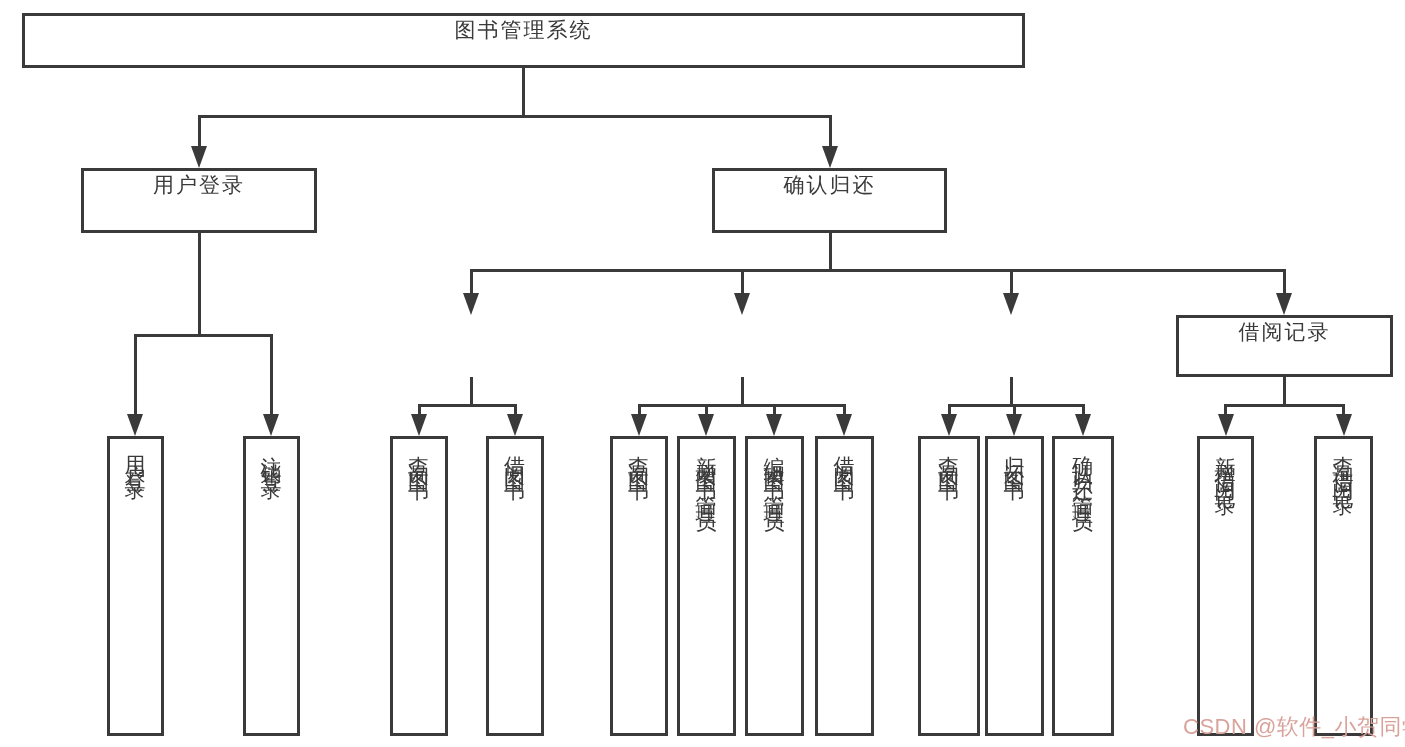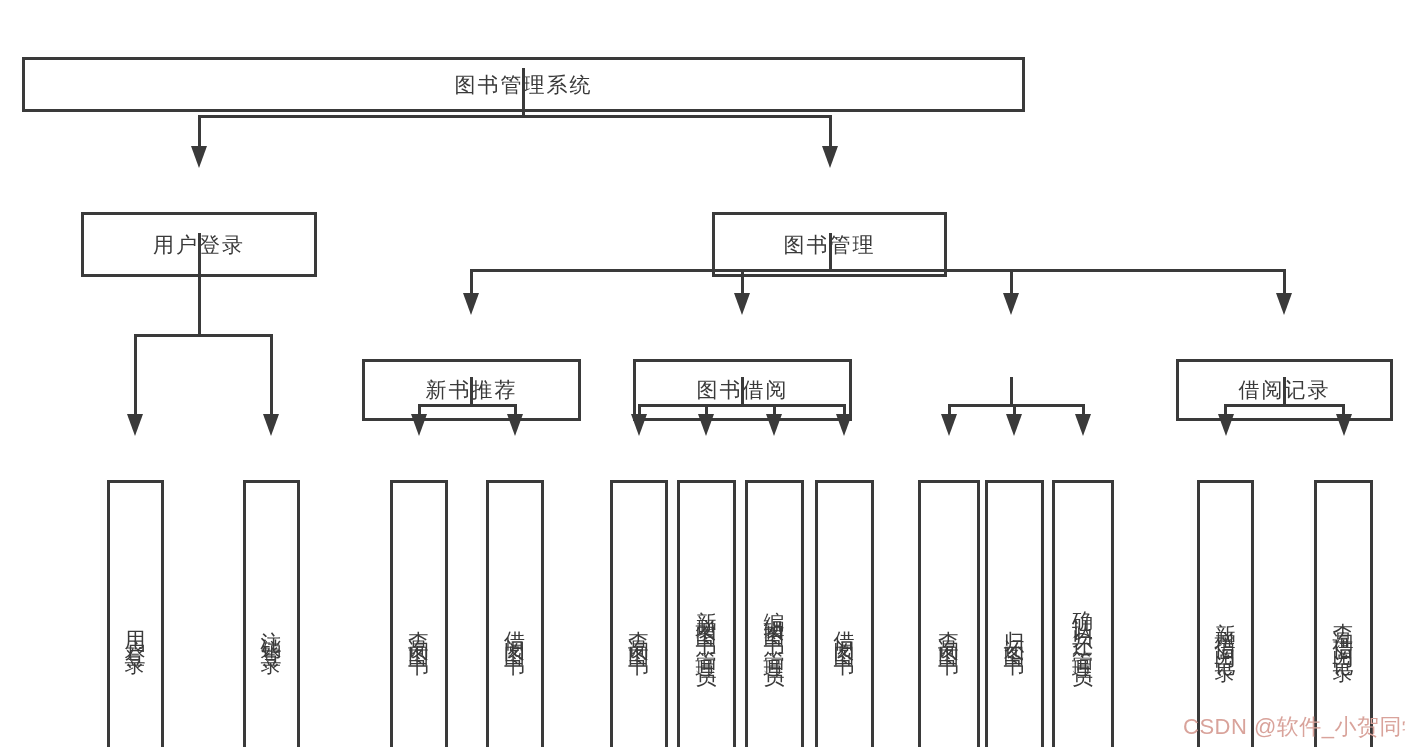--- a/index.html
+++ b/index.html
@@ -1,19 +1,19 @@
 <!DOCTYPE html>
 <html><head>
 <meta charset="utf-8">
 <style>
   html,body{margin:0;padding:0;background:#ffffff;}
   body{font-family:"Liberation Sans","DejaVu Sans",sans-serif;}
   .stage{position:relative;width:1405px;height:747px;background:#ffffff;overflow:hidden;color:#3a3a3a;}
   .box{position:absolute;box-sizing:border-box;border:3px solid #3a3a3a;background:#ffffff;
-       display:flex;align-items:center;justify-content:center;margin-top:44px;}
+       display:flex;justify-content:center;}
   .hlabel{font-size:21px;letter-spacing:2px;color:#3a3a3a;white-space:nowrap;}
   .vlabel{writing-mode:vertical-rl;text-orientation:mixed;font-size:21px;letter-spacing:8px;
           color:#3a3a3a;line-height:1;}
   .vl{position:absolute;width:3px;background:#3a3a3a;}
   .hl{position:absolute;height:3px;background:#3a3a3a;}
   .arw{position:absolute;width:0;height:0;border-left:8px solid transparent;
        border-right:8px solid transparent;border-top:22px solid #3a3a3a;}
   .watermark{position:absolute;left:1183px;top:712px;font-size:22px;letter-spacing:0.5px;
              color:#d9a39b;white-space:nowrap;z-index:10;}
   
@@ -44,29 +44,23 @@
 <div class="stage">
 
   <div class="box" id="root">
     <span class="hlabel">图书管理系统</span>
   </div>
 
   <div class="box" id="l2a">
     <span class="hlabel">用户登录</span>
   </div>
   <div class="box" id="l2b">
-    <span class="hlabel">图书管理</span>
+    <span class="hlabel">确认归还</span>
   </div>
 
-  <div class="box" id="l3a">
-    <span class="hlabel">新书推荐</span>
-  </div>
-  <div class="box" id="l3b">
-    <span class="hlabel">图书借阅</span>
-  </div>
   <div class="box" id="l3d">
     <span class="hlabel">借阅记录</span>
   </div>
 
   <div class="box" id="b1">
     <span class="vlabel">用户登录</span>
   </div>
   <div class="box" id="b2">
     <span class="vlabel">注销登录</span>
   </div>

